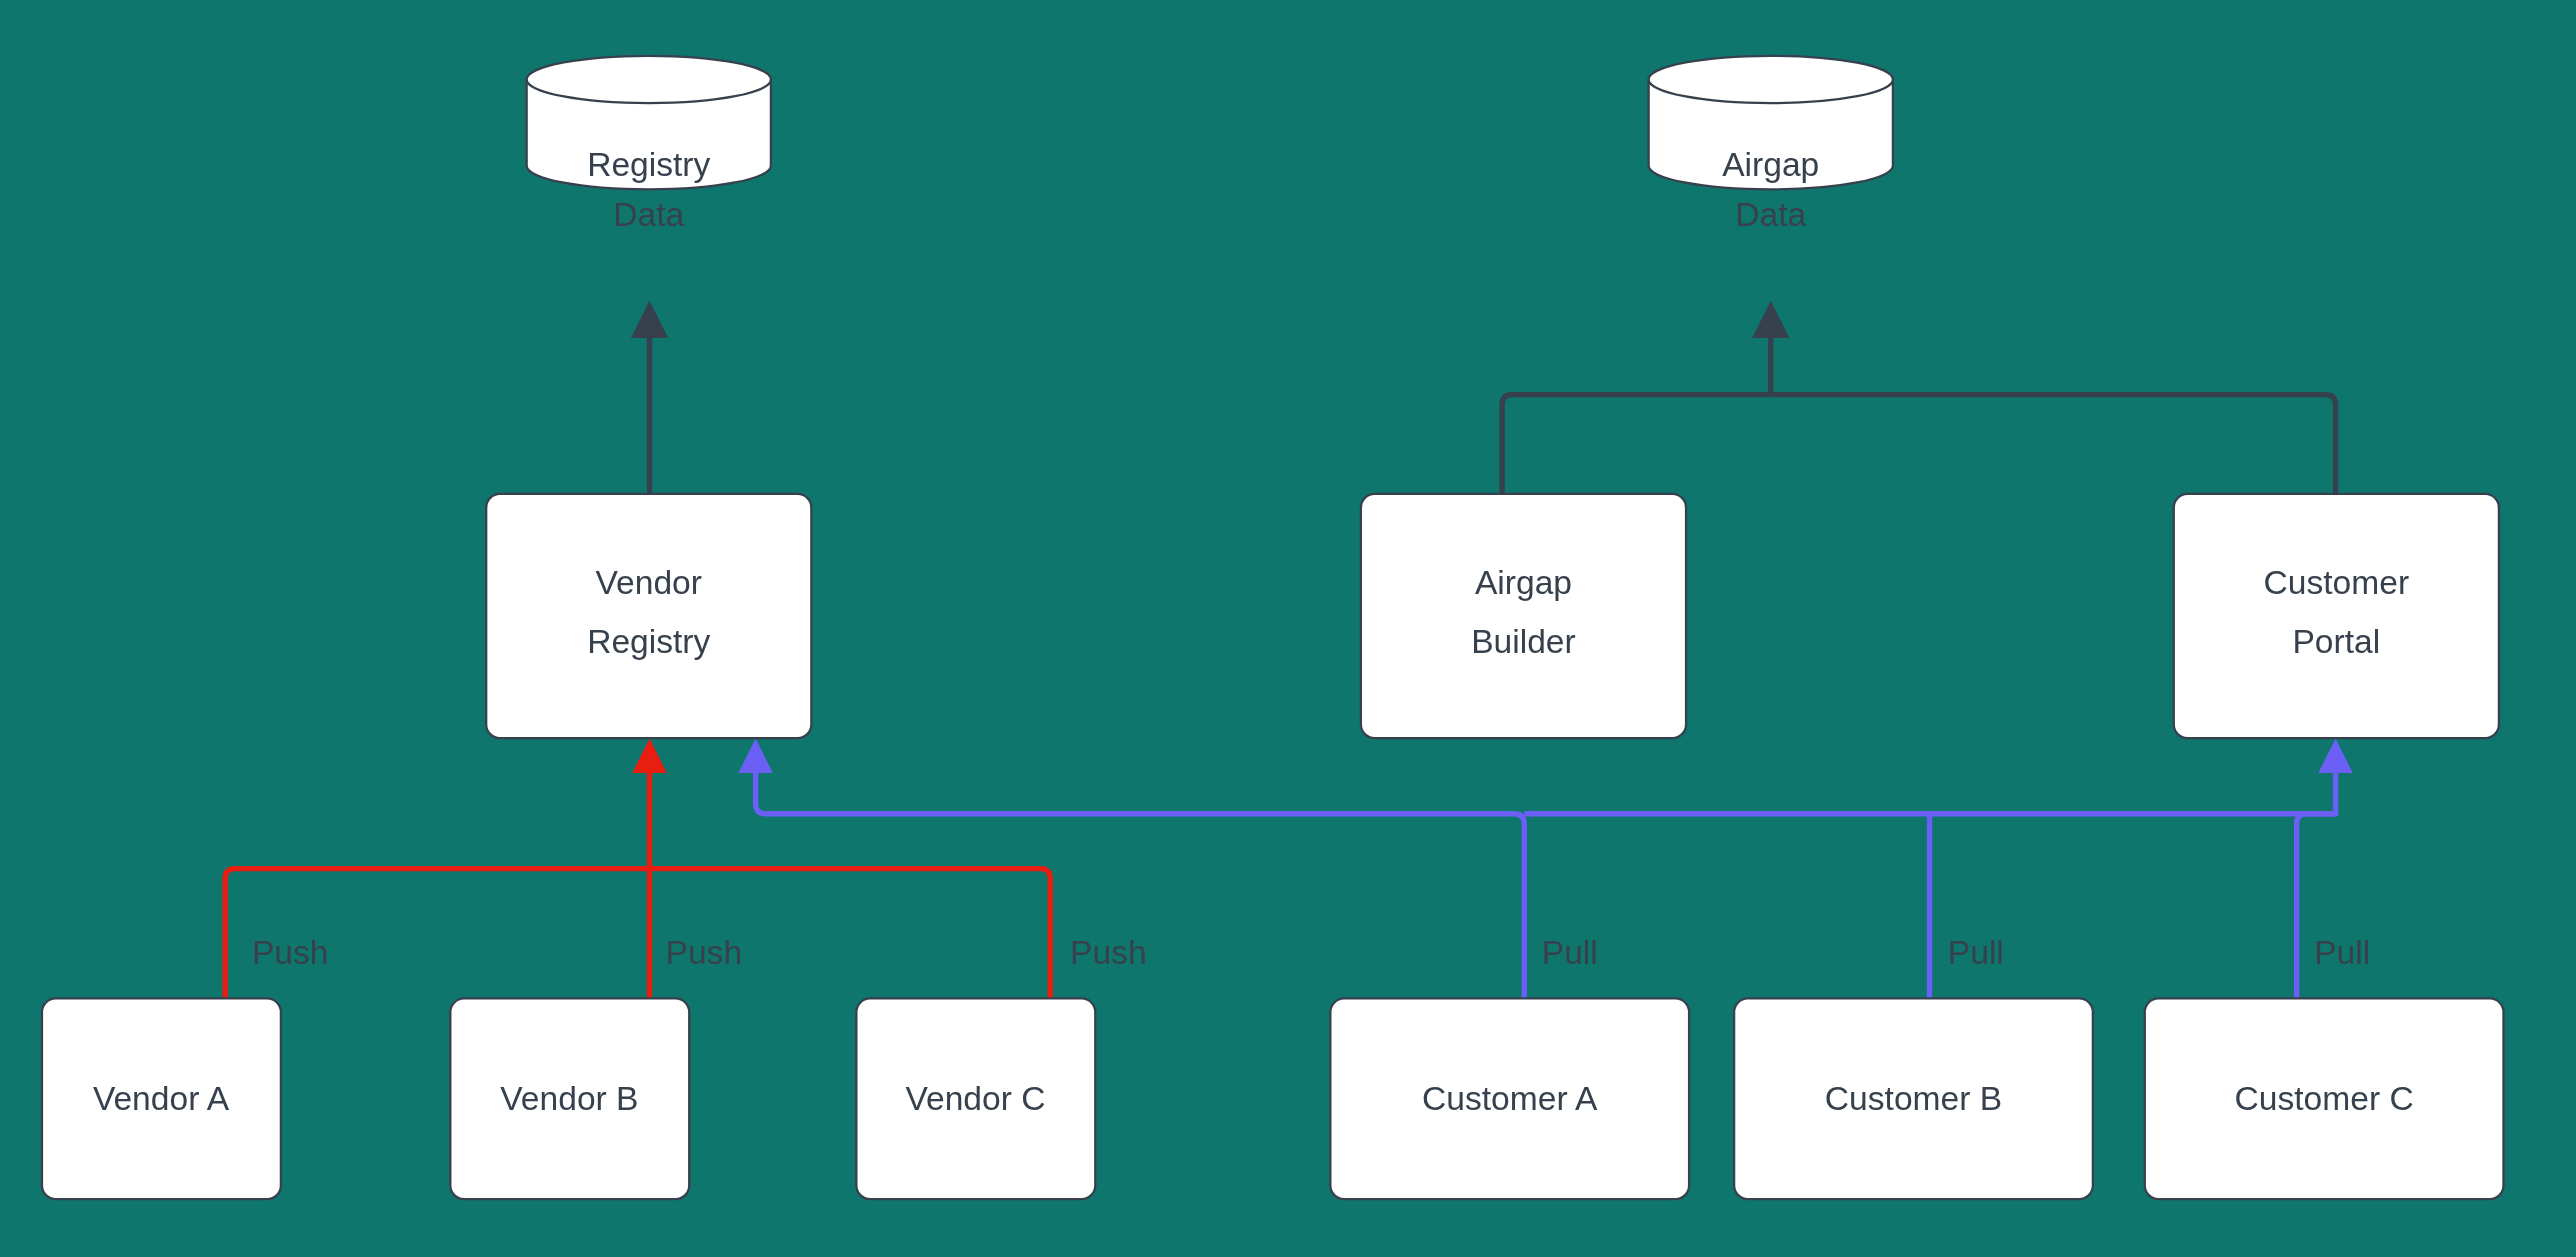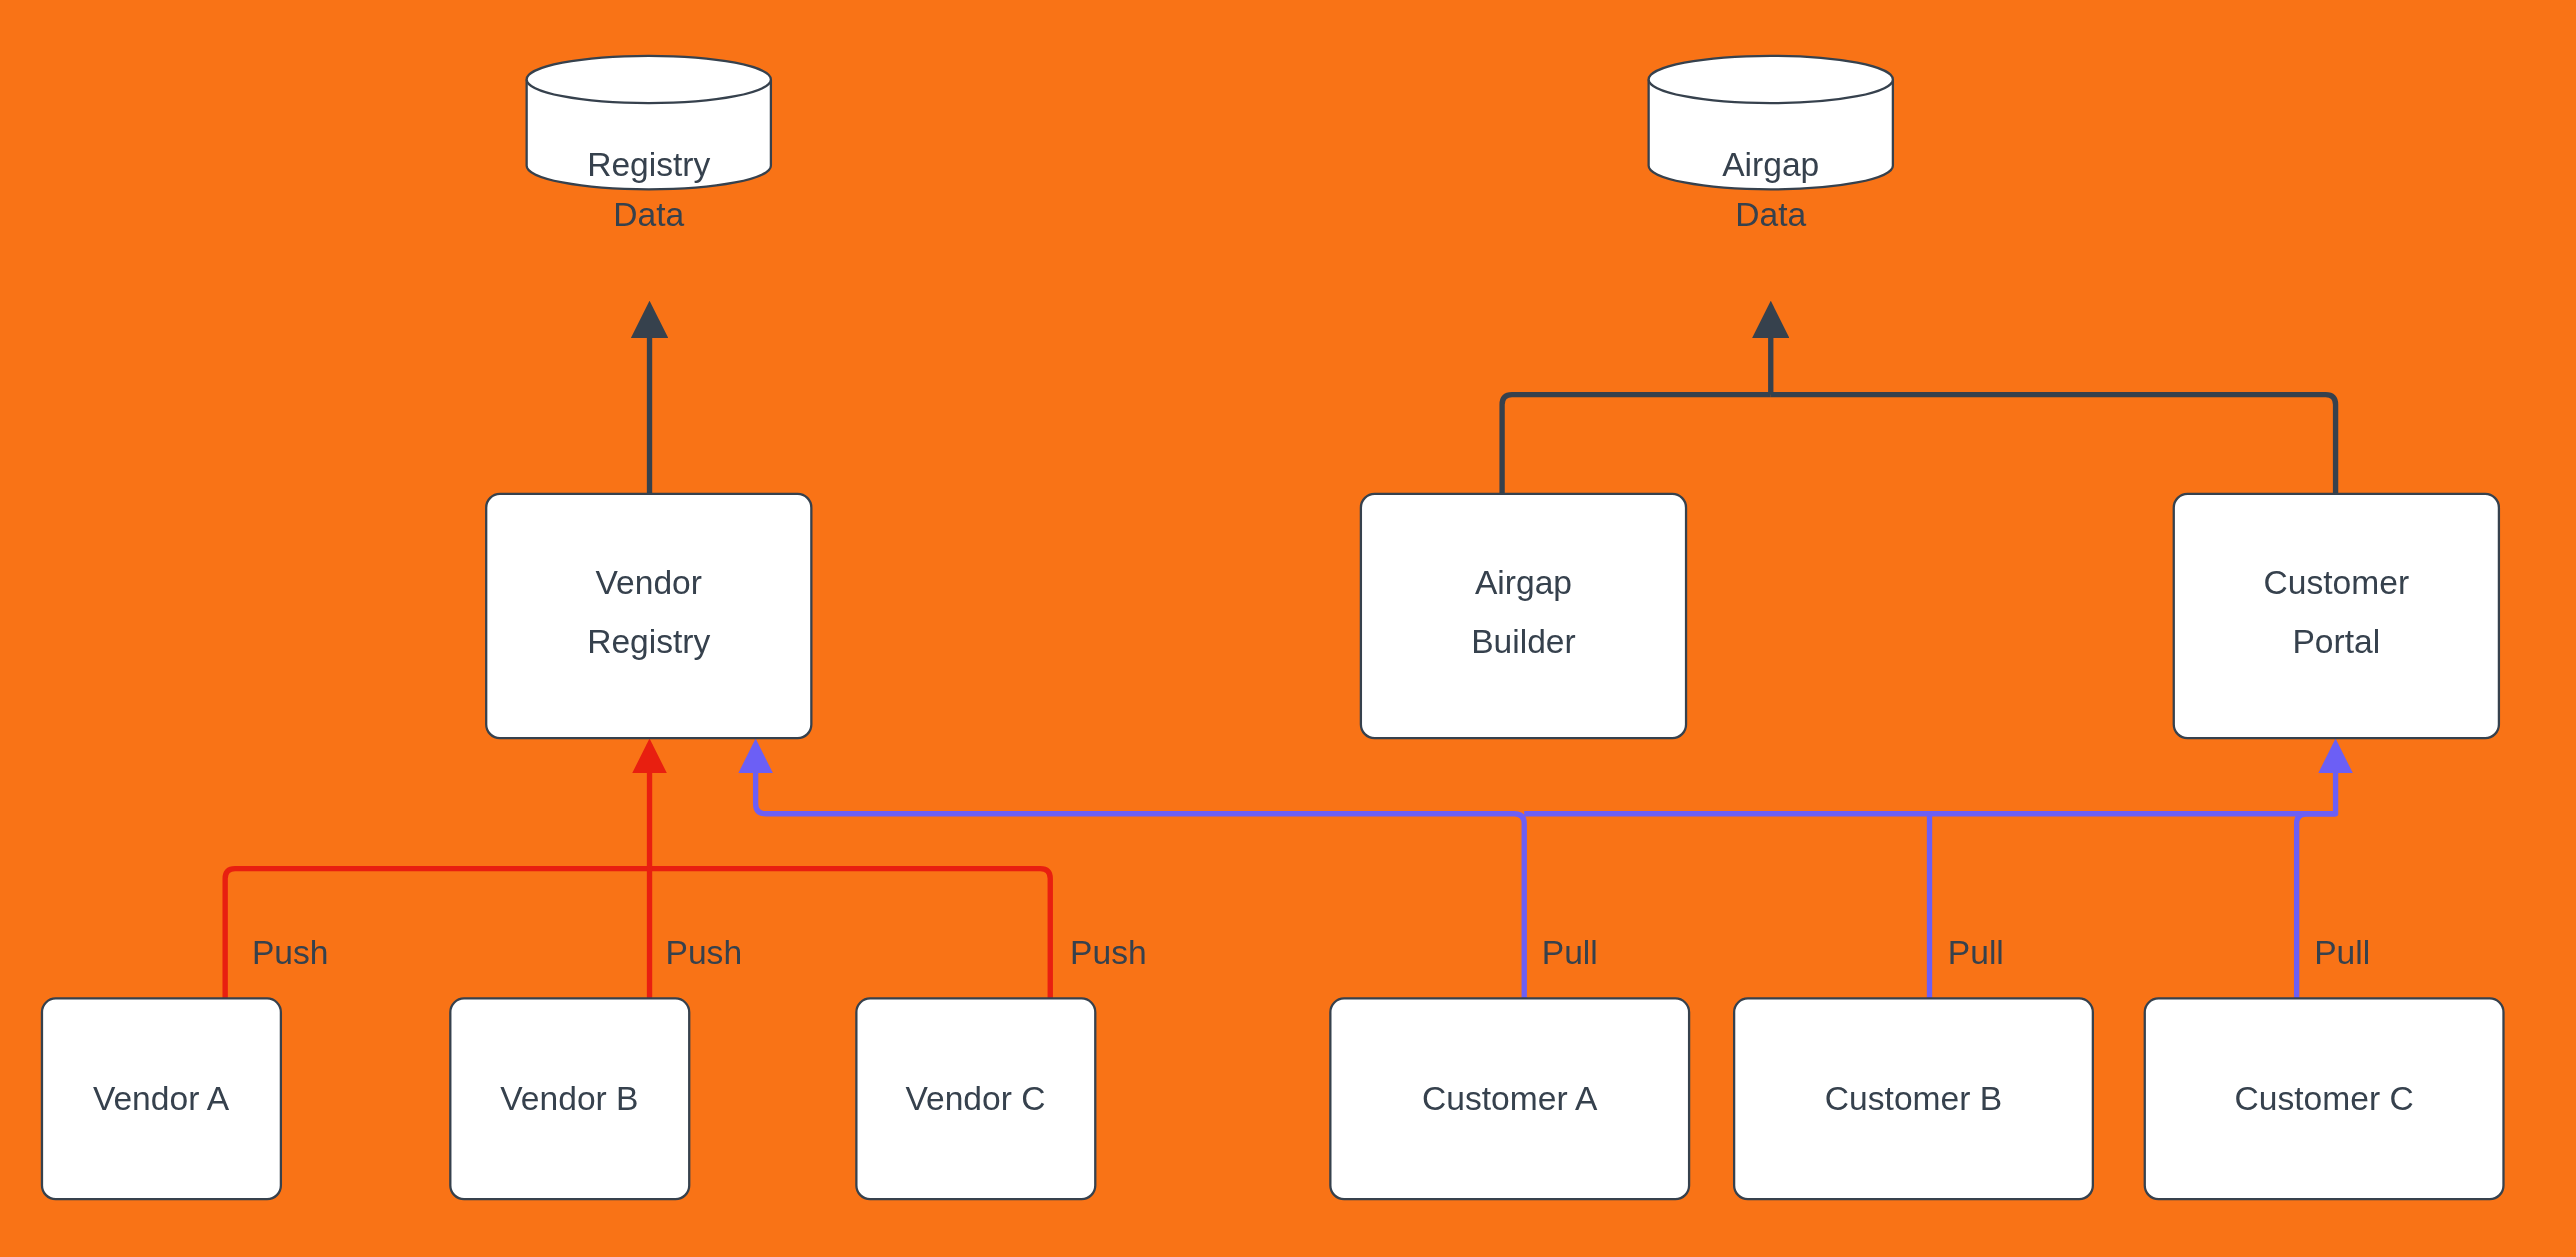--- a/index.html
+++ b/index.html
@@ -7,21 +7,21 @@
     padding: 0;
     background: #ffffff;
   }
   body {
     font-family: "Liberation Sans", sans-serif;
   }
   #canvas {
     position: relative;
     width: 2576px;
     height: 1258px;
-    background: #f97316;
+    background: #0f766e;
     overflow: hidden;
   }
   #diagram-svg {
     position: absolute;
     top: 0;
     left: 0;
     width: 2576px;
     height: 1258px;
   }
   .node-label {

